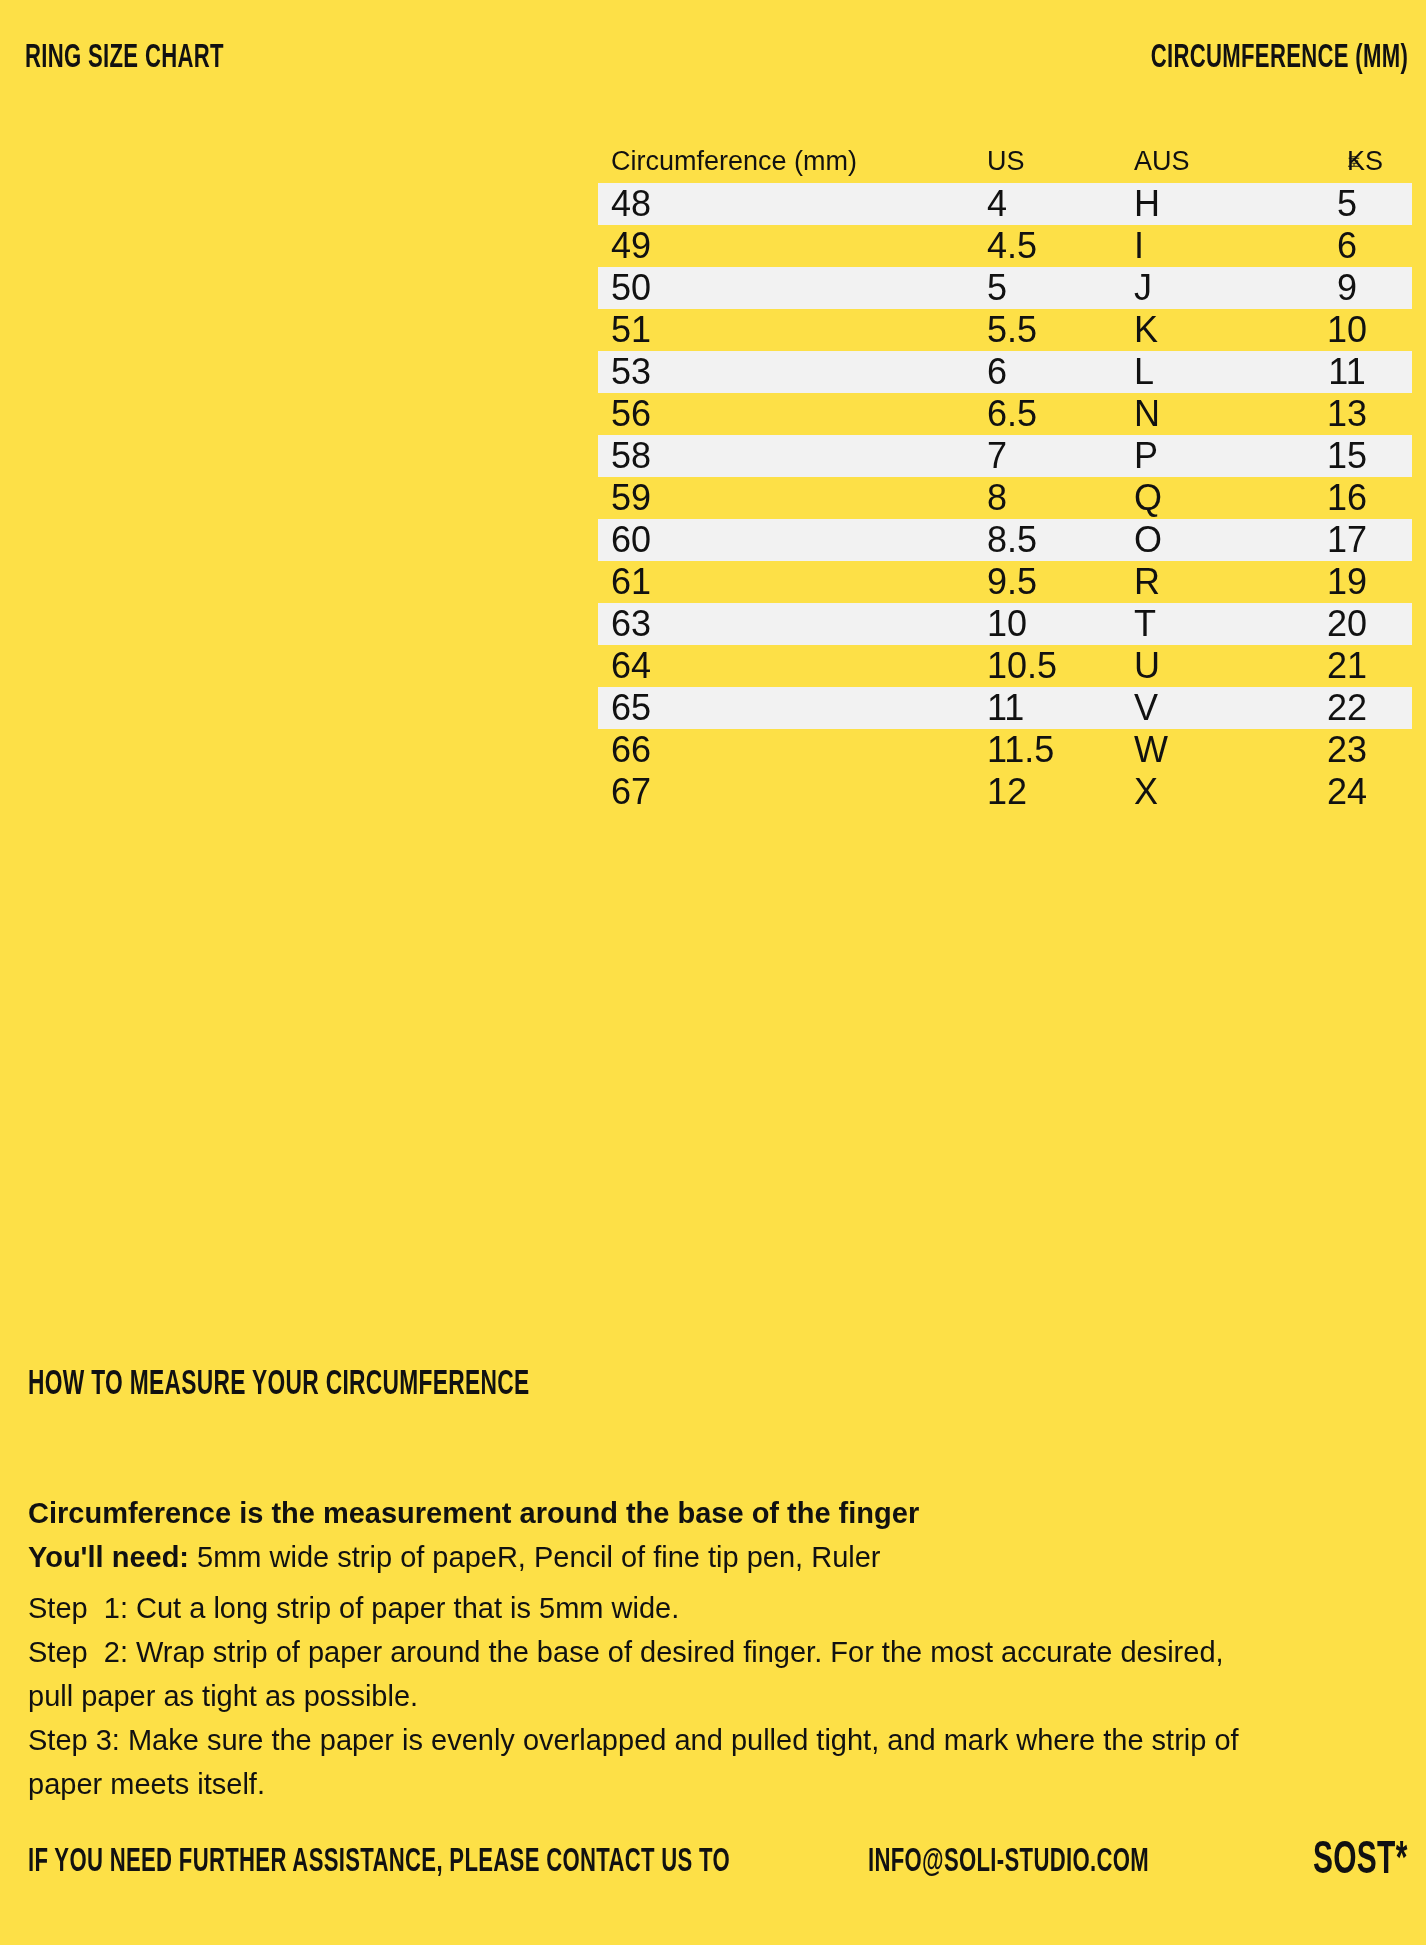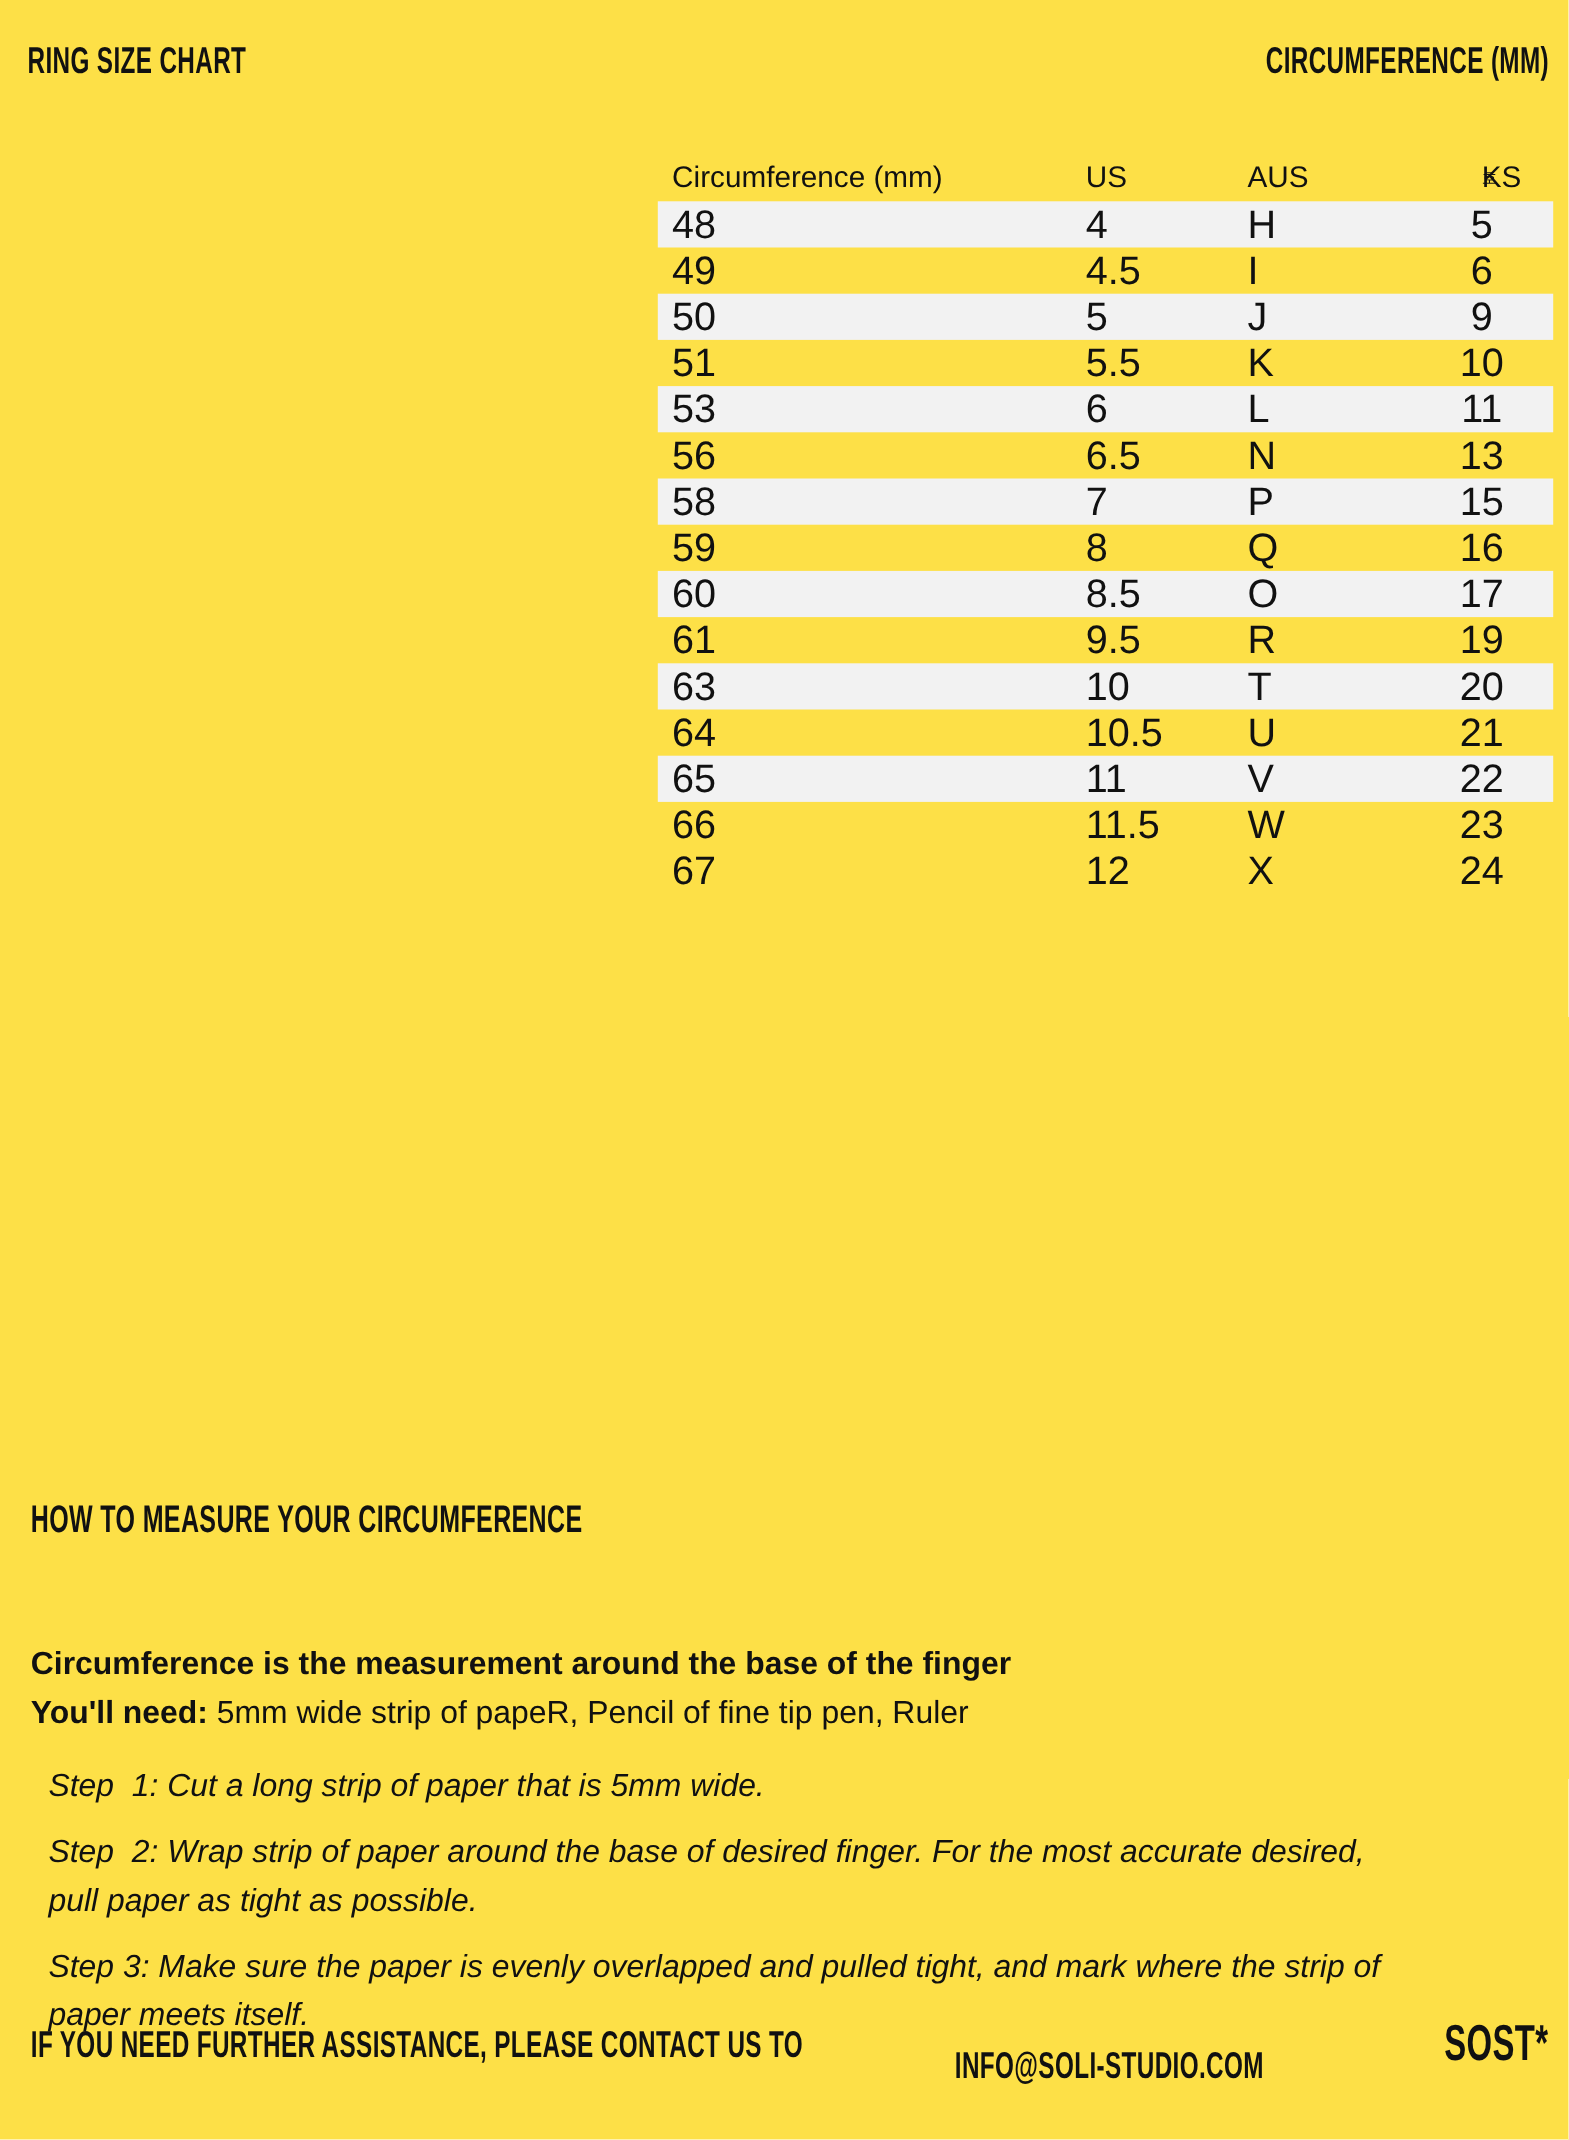--- a/index.html
+++ b/index.html
@@ -88,36 +88,34 @@
   }
   .howto-need .lead { font-weight: 700; }
   .howto-steps {
     position: absolute;
     left: 28px; top: 1586px;
     width: 1370px;
     font-size: 29px;
     line-height: 44px;
   }
   .howto-steps p {
-    margin: 16px;
+    margin: 0;
     white-space: pre-wrap;
-    font-style: italic;
   }
 
   
   .footer-assist {
     position: absolute;
     left: 28px; top: 1840px;
     font-size: 34px;
   }
   .footer-email {
     position: absolute;
     left: 868px; top: 1840px;
     font-size: 34px;
-    margin-top: 19px;
   }
   .footer-brand {
     position: absolute;
     right: 18px; top: 1830px;
     font-size: 46px;
   }
 </style>
 </head>
 <body>
 

